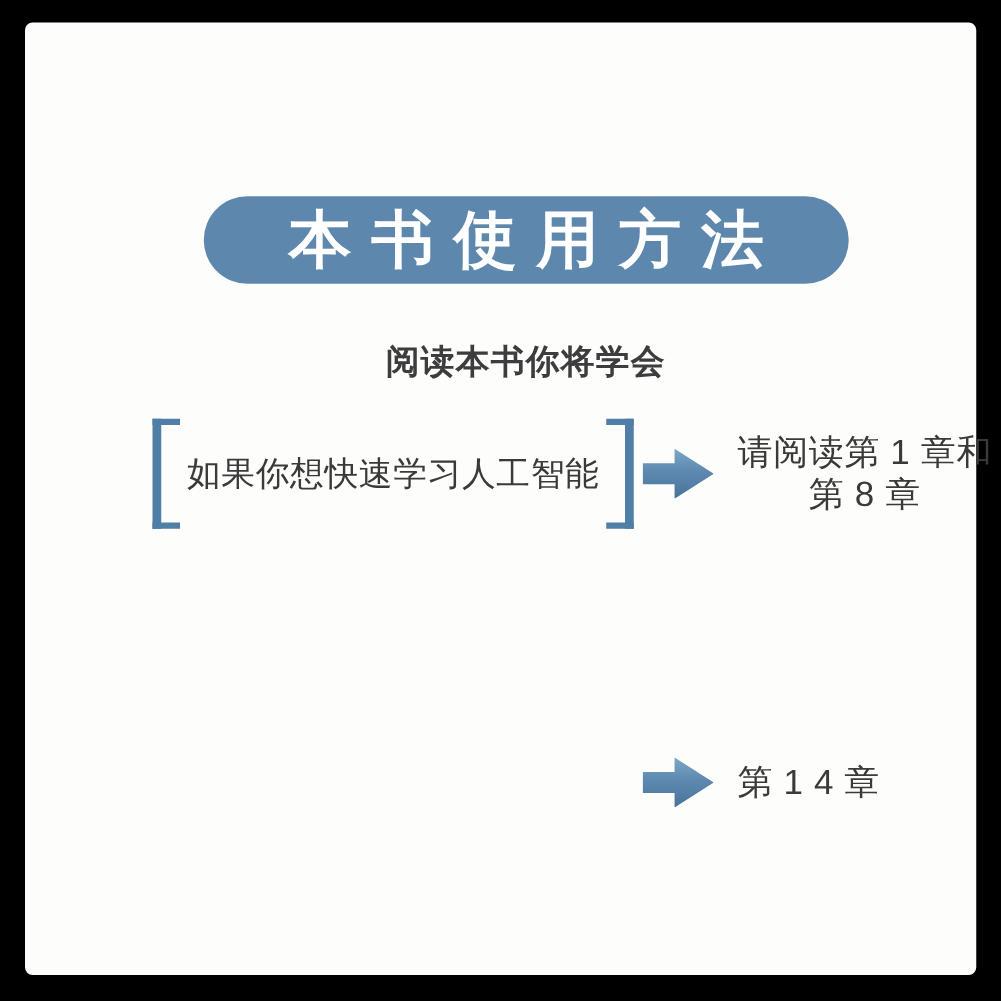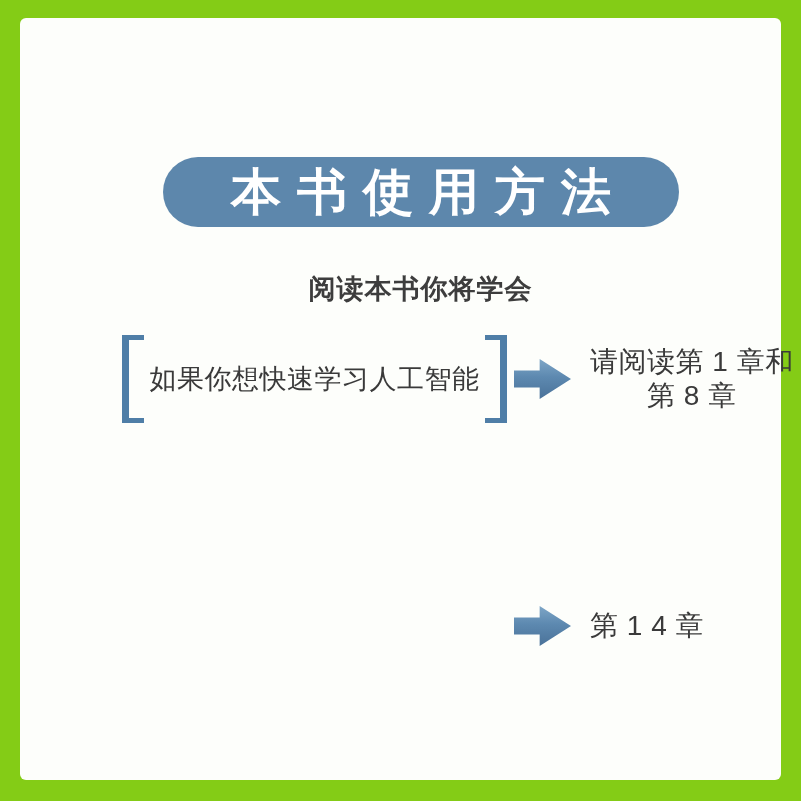--- a/index.html
+++ b/index.html
@@ -1,21 +1,21 @@
 <!DOCTYPE html>
 <html><head>
 <meta charset="utf-8">
 <style>
   * { margin:0; padding:0; box-sizing:border-box; }
   html,body { width:801px; height:801px; }
   body { font-family:"Liberation Sans", sans-serif; }
 
   .frame {
     position:relative; width:801px; height:801px;
-    background:#84cc16; overflow:hidden;
+    background:#000000; overflow:hidden;
   }
   .card {
     position:absolute; left:20px; top:18px; width:761px; height:762px;
     background:#fdfefb; border-radius:6px;
   }
 
   
   .pill {
     position:absolute; left:143px; top:139px; width:516px; height:70px;
     background:#5d87ac; border-radius:36px;

